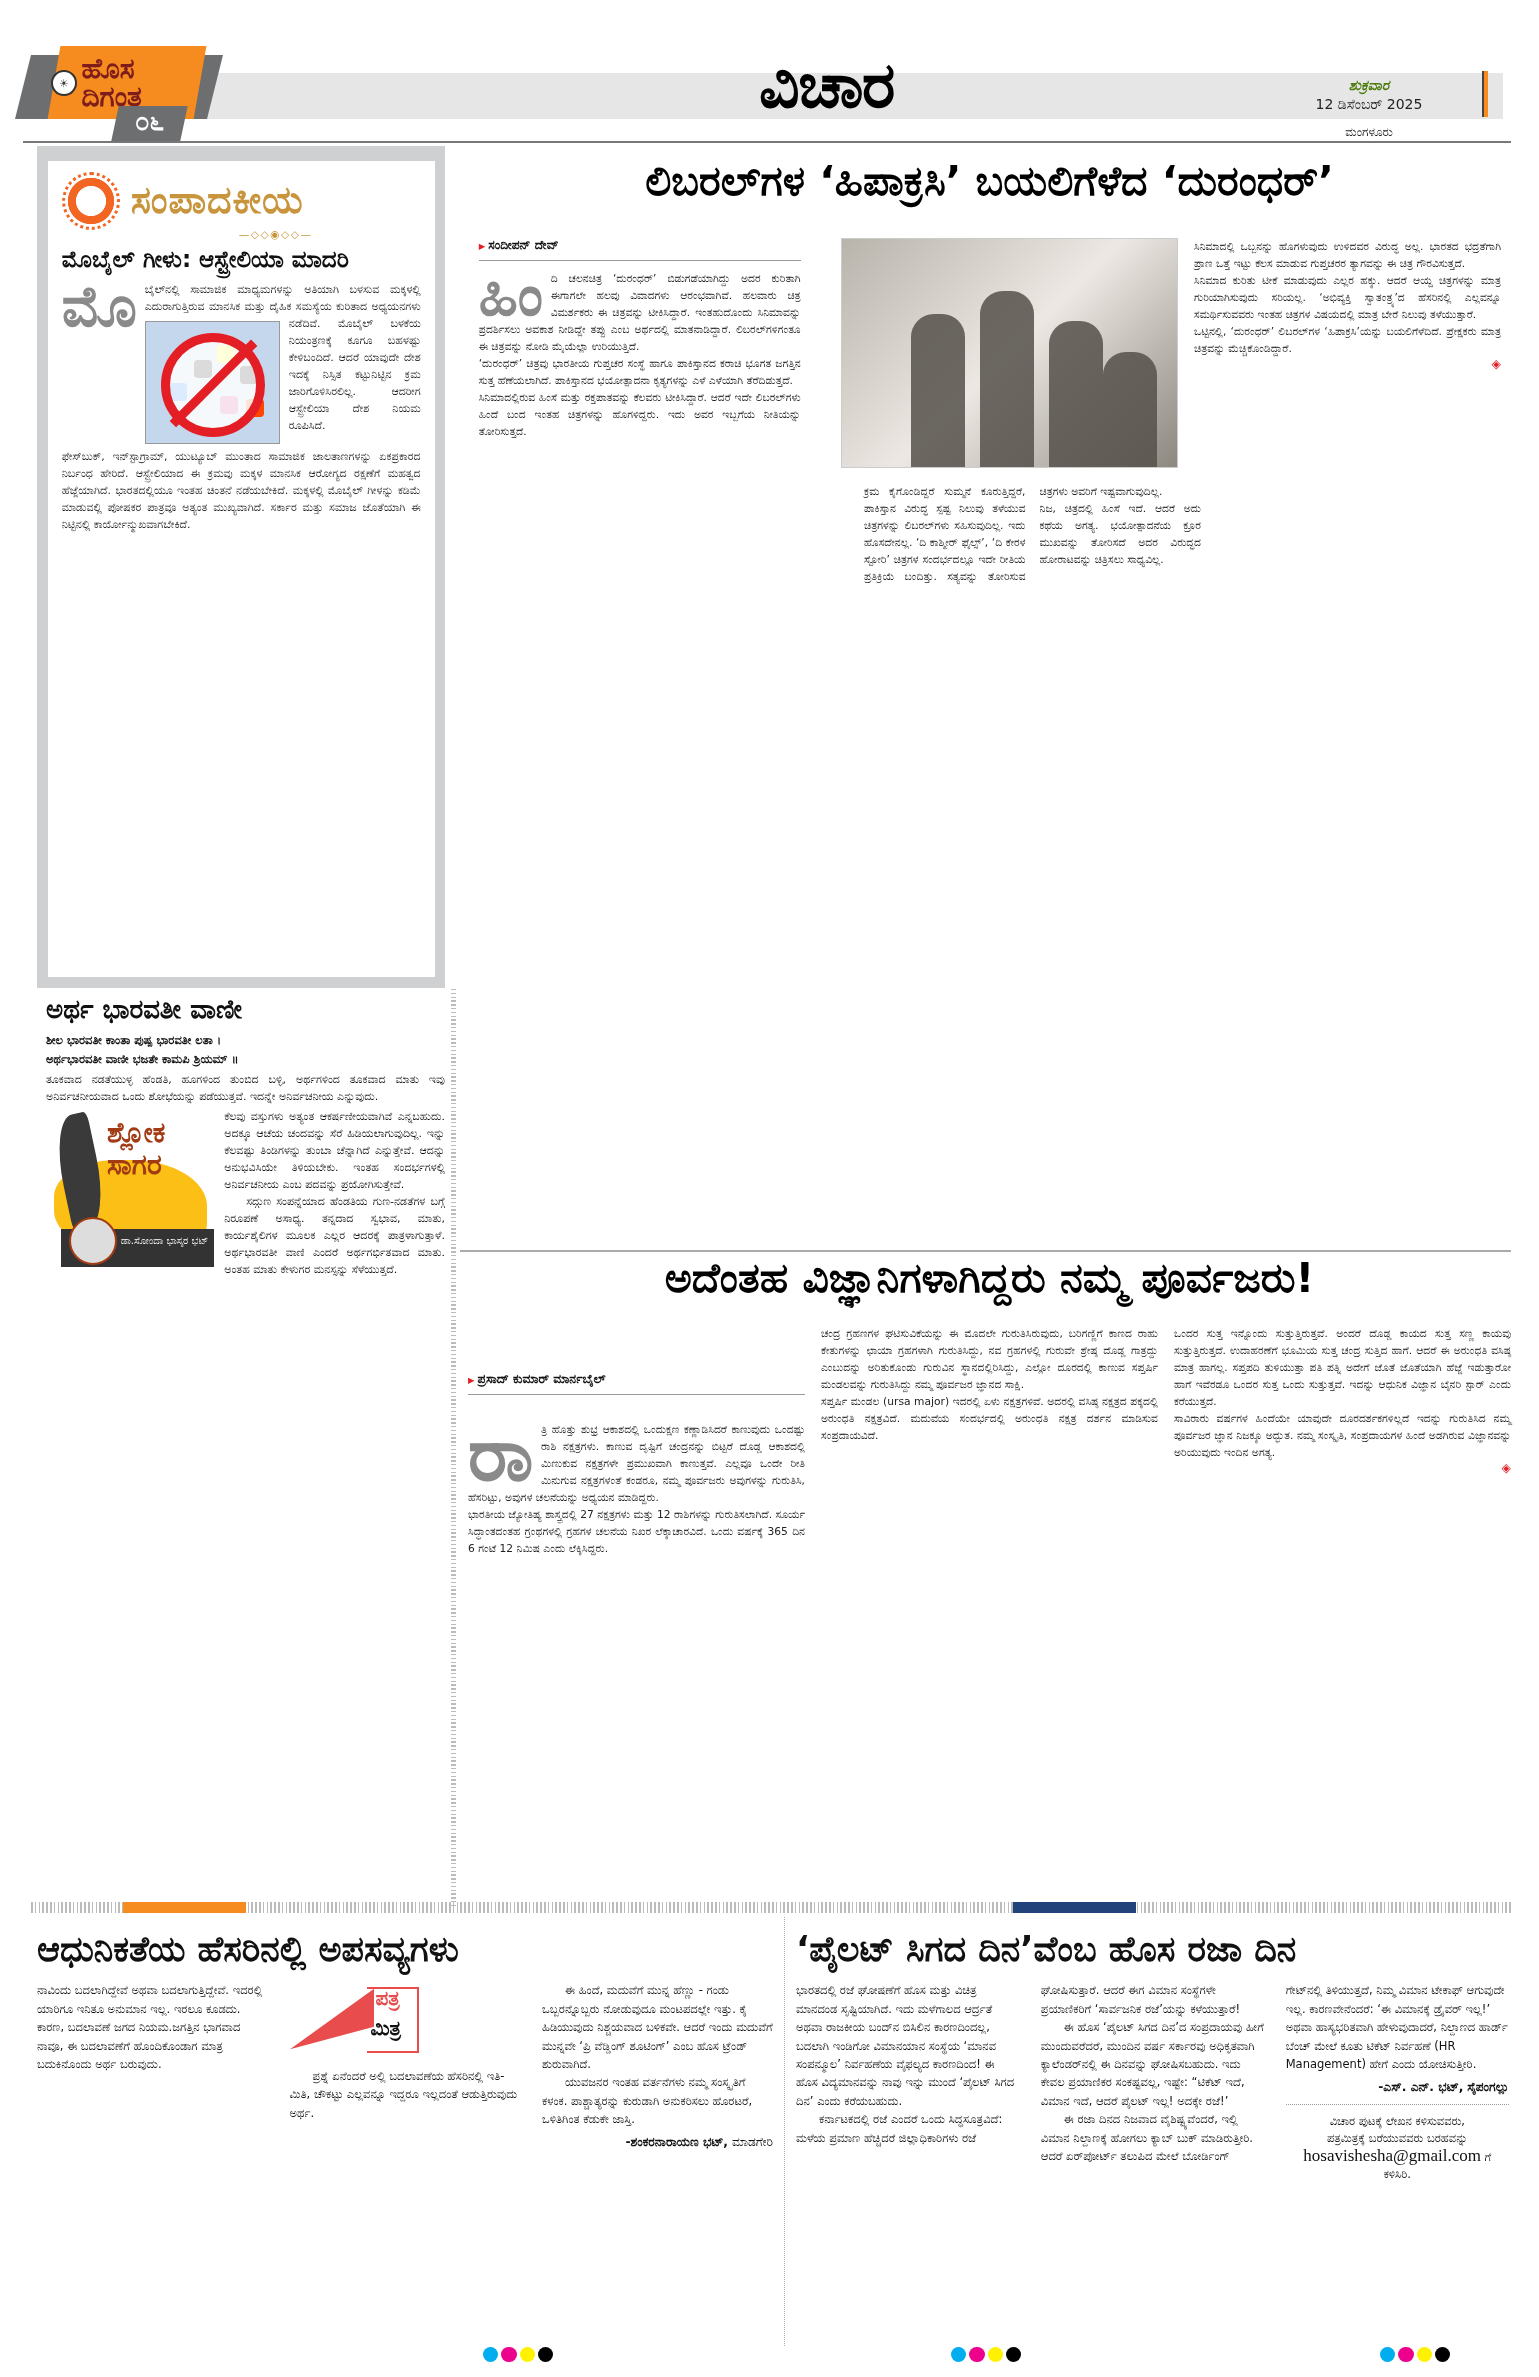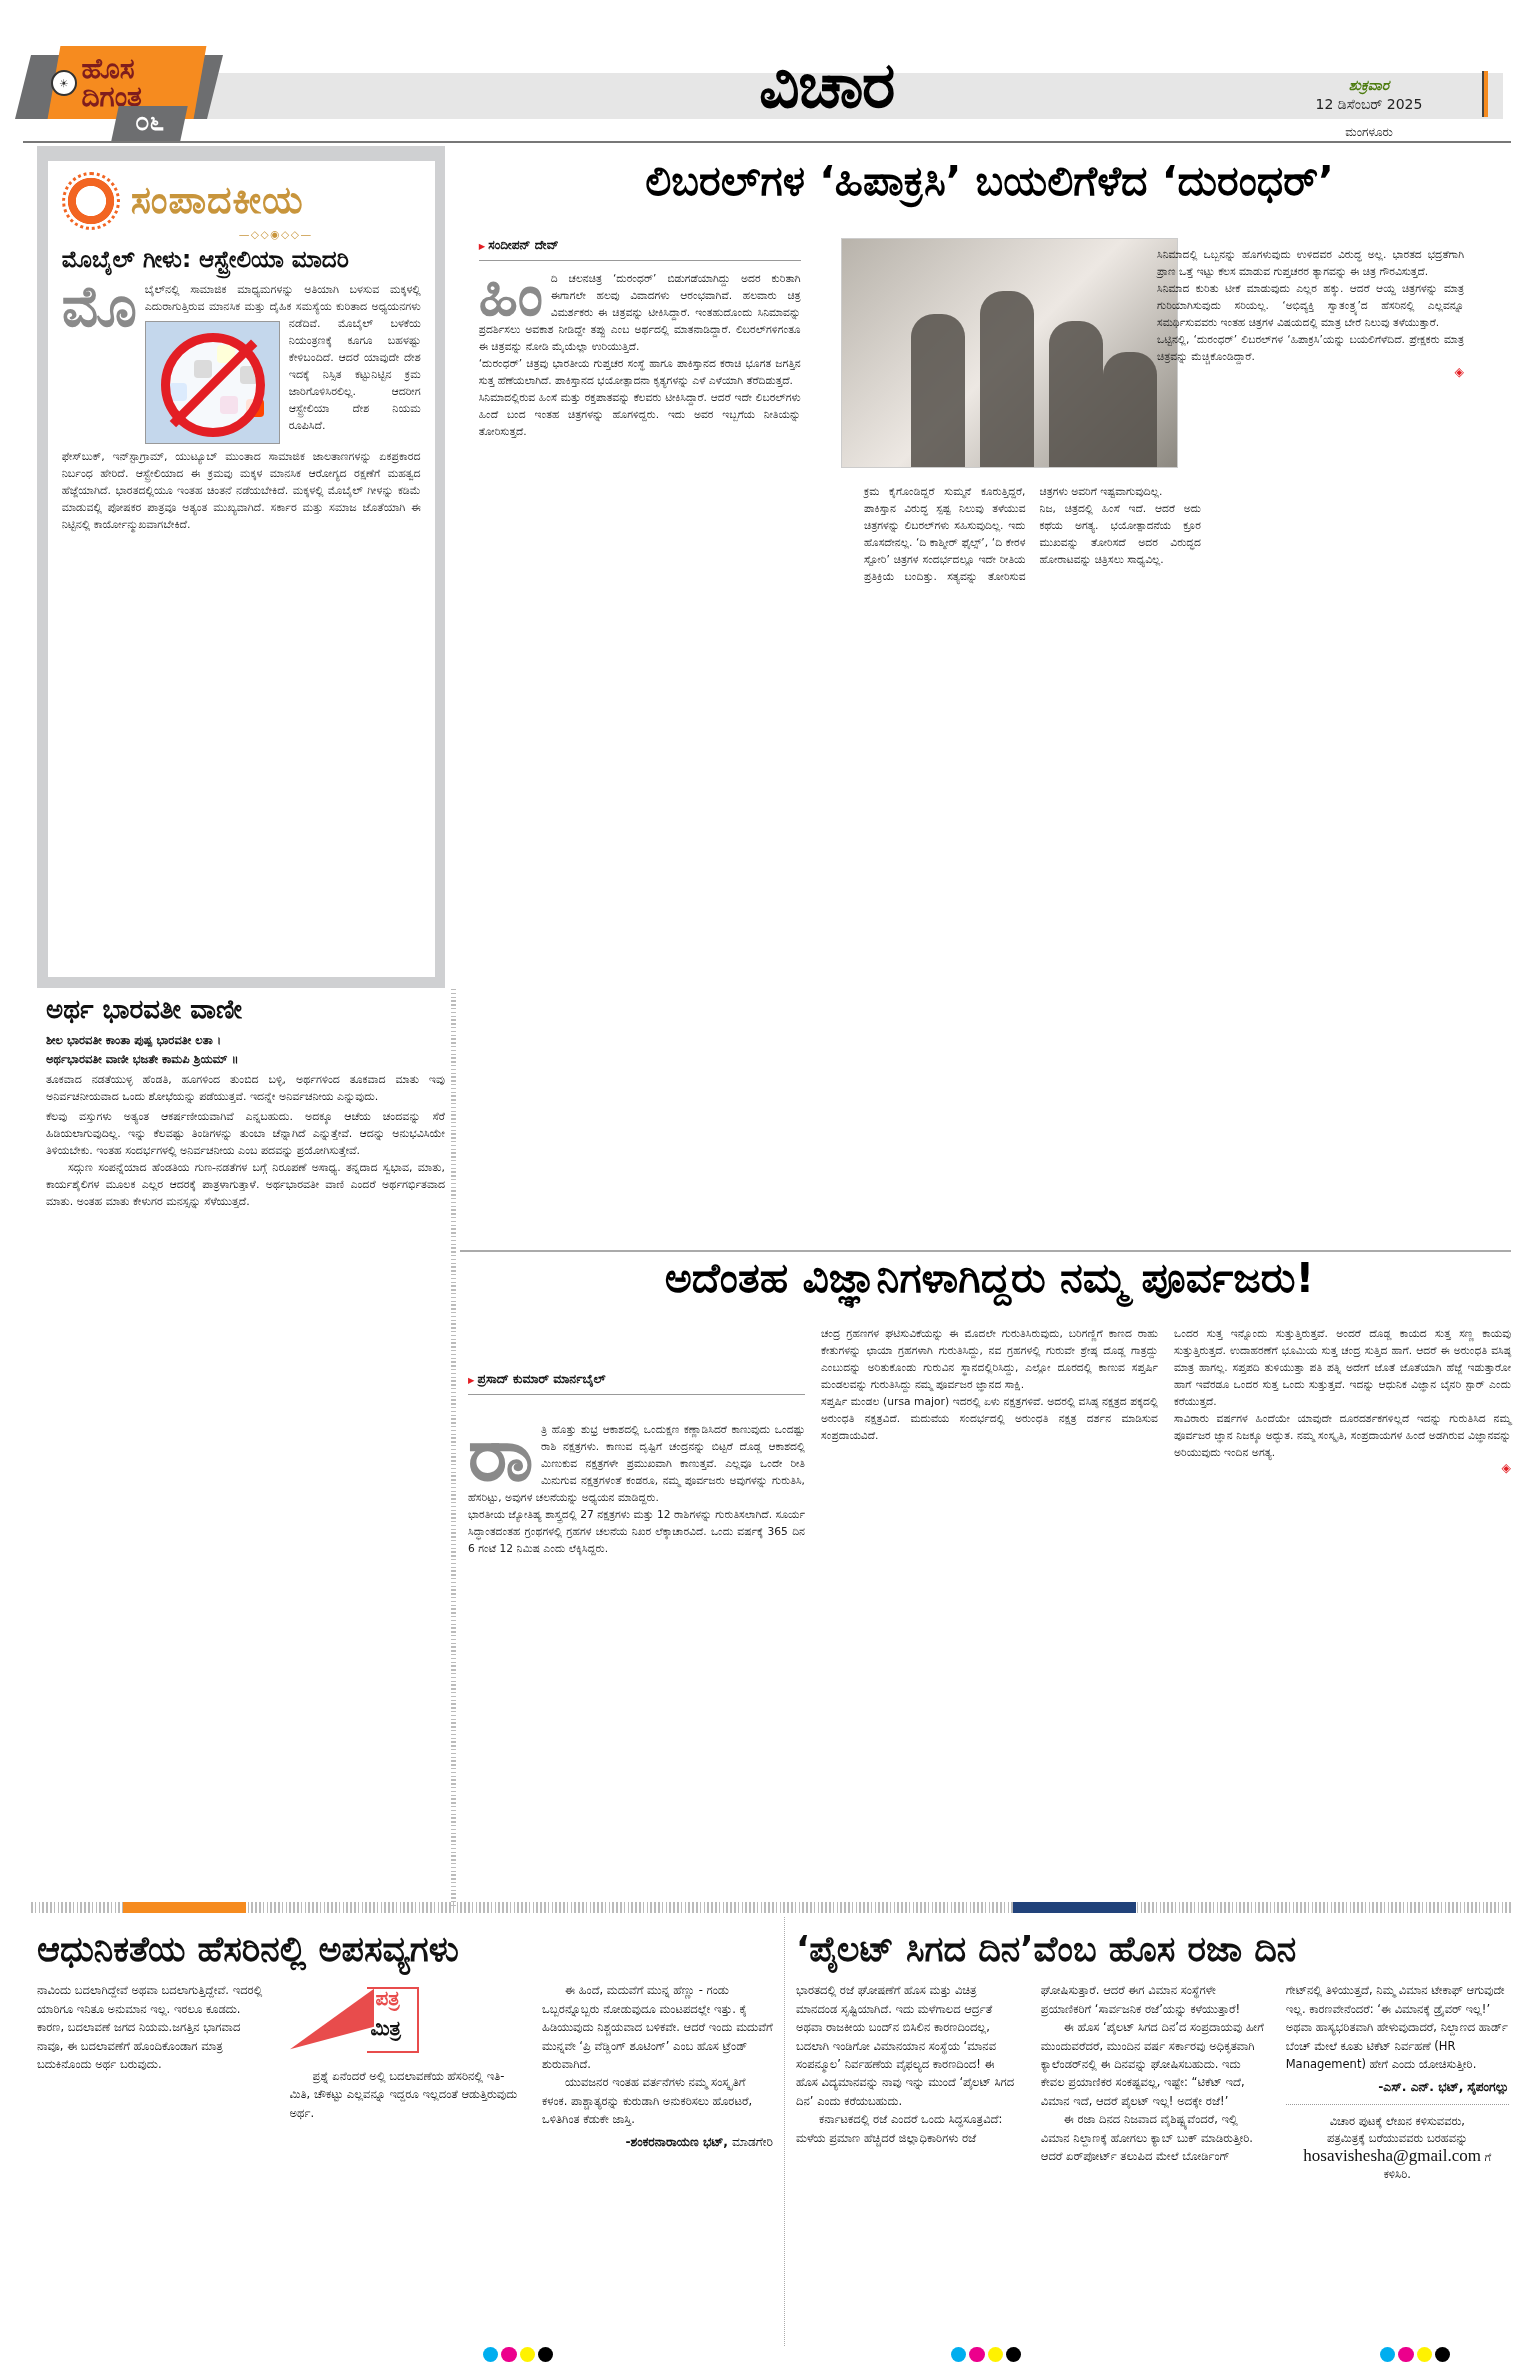--- a/index.html
+++ b/index.html
@@ -60,21 +60,21 @@
   .story1 { position: absolute; left: 468px; top: 146px; width: 1043px; height: 1104px; }
   .headline { font-weight: bold; color: #000; line-height: 1; text-align: center; }
   .story1 .headline { font-size: 41px; margin-top: 15.3px; }
   .byline { font-size: 12.3px; font-weight: bold; color: #111; padding-bottom: 7.7px; border-bottom: 1.5px solid #999; }
   .byline::before { content: "▶"; color: #e31e24; font-size: 8.4px; margin-right: 3.1px; }
   .s1-col1 { position: absolute; left: 10.7px; top: 92px; width: 322px; }
   .col-text { font-size: 10.7px; line-height: 17px; text-align: justify; color: #222; }
   .s1-photo { position: absolute; left: 373px; top: 92px; width: 337px; height: 230px; background: linear-gradient(135deg, #b8b3ab 0%, #ede8e3 50%, #8c8880 100%); border: 0.8px solid #ccc; }
   .photo-figure { position: absolute; bottom: 0; width: 54px; height: 138px; background: #55504a; border-radius: 23px 23px 0 0; opacity: 0.85; }
   .s1-col2 { position: absolute; left: 373px; top: 337px; width: 337px; column-count: 2; column-gap: 14px; }
-  .s1-col4 { position: absolute; left: 689px; top: 92px; width: 307px; margin-top: 8px; }
+  .s1-col4 { position: absolute; left: 726px; top: 92px; width: 307px; }
   .s1-end { color: #e31e24; font-size: 12.3px; text-align: right; }
 
   .mid-rule { position: absolute; left: 460px; top: 1250px; width: 1051px; height: 1.5px; background: #aaa; }
 
   
   .story2 { position: absolute; left: 468px; top: 1258px; width: 1043px; height: 652px; }
   .story2 .headline { font-size: 41px; }
   .s2-col1 { position: absolute; left: 0; top: 67px; width: 337px; margin-top: 47px; }
   .s2-col2 { position: absolute; left: 353px; top: 67px; width: 337px; }
   .s2-col3 { position: absolute; left: 706px; top: 67px; width: 337px; }
@@ -160,20 +160,27 @@
 </div>
 
 <div class="left-vrule"></div>
 
 <div class="artha">
   <h2 class="artha-title">ಅರ್ಥ ಭಾರವತೀ ವಾಣೀ</h2>
   <div class="artha-verse">ಶೀಲ ಭಾರವತೀ ಕಾಂತಾ ಪುಷ್ಪ ಭಾರವತೀ ಲತಾ ।</div>
   <div class="artha-verse">ಅರ್ಥಭಾರವತೀ ವಾಣೀ ಭಜತೇ ಕಾಮಪಿ ಶ್ರಿಯಮ್ ॥</div>
   <p class="artha-body">ತೂಕವಾದ ನಡತೆಯುಳ್ಳ ಹೆಂಡತಿ, ಹೂಗಳಿಂದ ತುಂಬಿದ ಬಳ್ಳಿ, ಅರ್ಥಗಳಿಂದ ತೂಕವಾದ ಮಾತು ಇವು ಅನಿರ್ವಚನೀಯವಾದ ಒಂದು ಶೋಭೆಯನ್ನು ಪಡೆಯುತ್ತವೆ. ಇದನ್ನೇ ಅನಿರ್ವಚನೀಯ ಎನ್ನುವುದು.</p>
   <div class="artha-body">
+    <div class="shloka-box">
+      <div class="shloka-splash"></div>
+      <div class="shloka-feather"></div>
+      <div class="shloka-word">ಶ್ಲೋಕ ಸಾಗರ</div>
+      <div class="shloka-bar">ಡಾ.ಸೋಂದಾ ಭಾಸ್ಕರ ಭಟ್</div>
+      <div class="shloka-photo"></div>
+    </div>
     <span>ಕೆಲವು ವಸ್ತುಗಳು ಅತ್ಯಂತ ಆಕರ್ಷಣೀಯವಾಗಿವೆ ಎನ್ನಬಹುದು. ಅದಕ್ಕೂ ಆಚೆಯ ಚಂದವನ್ನು ಸೆರೆ ಹಿಡಿಯಲಾಗುವುದಿಲ್ಲ. ಇನ್ನು ಕೆಲವಷ್ಟು ತಿಂಡಿಗಳನ್ನು ತುಂಬಾ ಚೆನ್ನಾಗಿದೆ ಎನ್ನುತ್ತೇವೆ. ಆದನ್ನು ಅನುಭವಿಸಿಯೇ ತಿಳಿಯಬೇಕು. ಇಂತಹ ಸಂದರ್ಭಗಳಲ್ಲಿ ಅನಿರ್ವಚನೀಯ ಎಂಬ ಪದವನ್ನು ಪ್ರಯೋಗಿಸುತ್ತೇವೆ.</span>
     <p style="text-indent:2em;">ಸದ್ಗುಣ ಸಂಪನ್ನೆಯಾದ ಹೆಂಡತಿಯ ಗುಣ-ನಡತೆಗಳ ಬಗ್ಗೆ ನಿರೂಪಣೆ ಅಸಾಧ್ಯ. ತನ್ನದಾದ ಸ್ವಭಾವ, ಮಾತು, ಕಾರ್ಯಶೈಲಿಗಳ ಮೂಲಕ ಎಲ್ಲರ ಆದರಕ್ಕೆ ಪಾತ್ರಳಾಗುತ್ತಾಳೆ. ಅರ್ಥಭಾರವತೀ ವಾಣಿ ಎಂದರೆ ಅರ್ಥಗರ್ಭಿತವಾದ ಮಾತು. ಅಂತಹ ಮಾತು ಕೇಳುಗರ ಮನಸ್ಸನ್ನು ಸೆಳೆಯುತ್ತದೆ.</p>
   </div>
 </div>
 
 <div class="story1">
   <h1 class="headline">ಲಿಬರಲ್‌ಗಳ ‘ಹಿಪಾಕ್ರಸಿ’ ಬಯಲಿಗೆಳೆದ ‘ದುರಂಧರ್’</h1>
   <div class="s1-col1">
     <div class="byline">ಸಂದೀಪನ್ ದೇವ್</div>
     <div class="col-text" style="margin-top:9.2px;">

